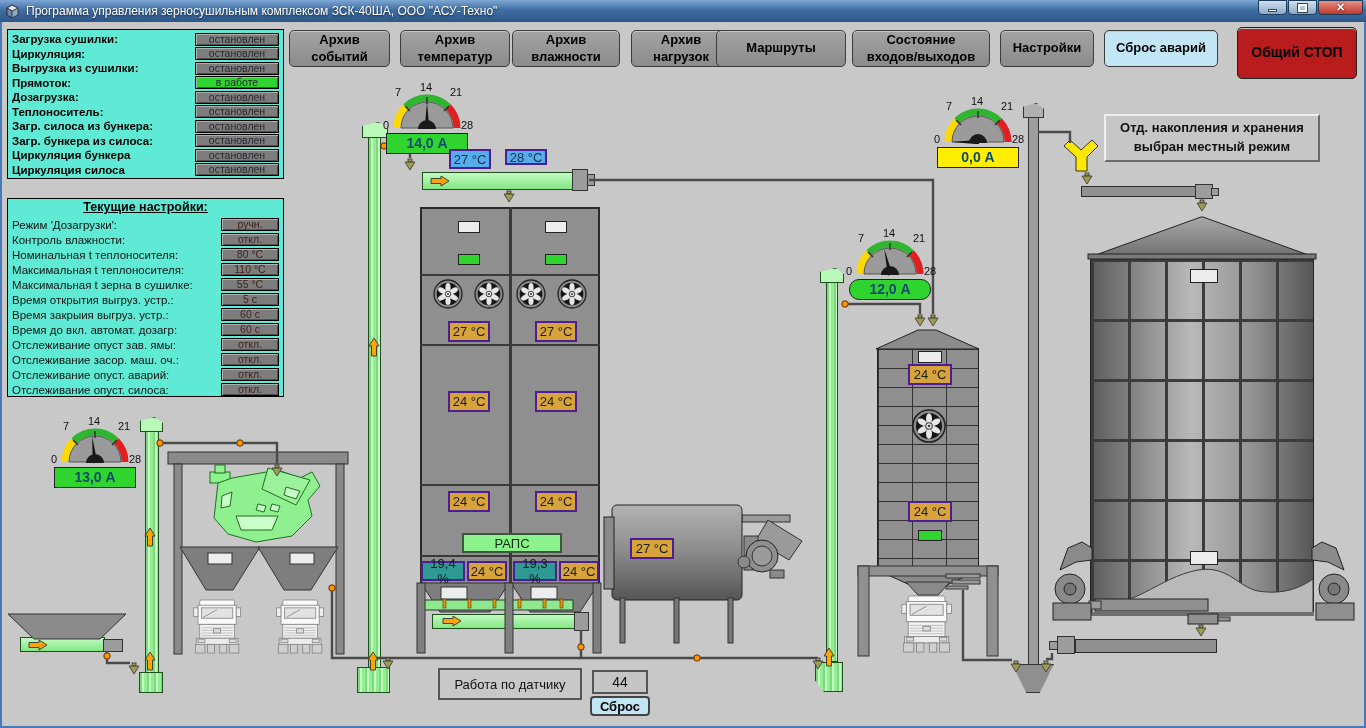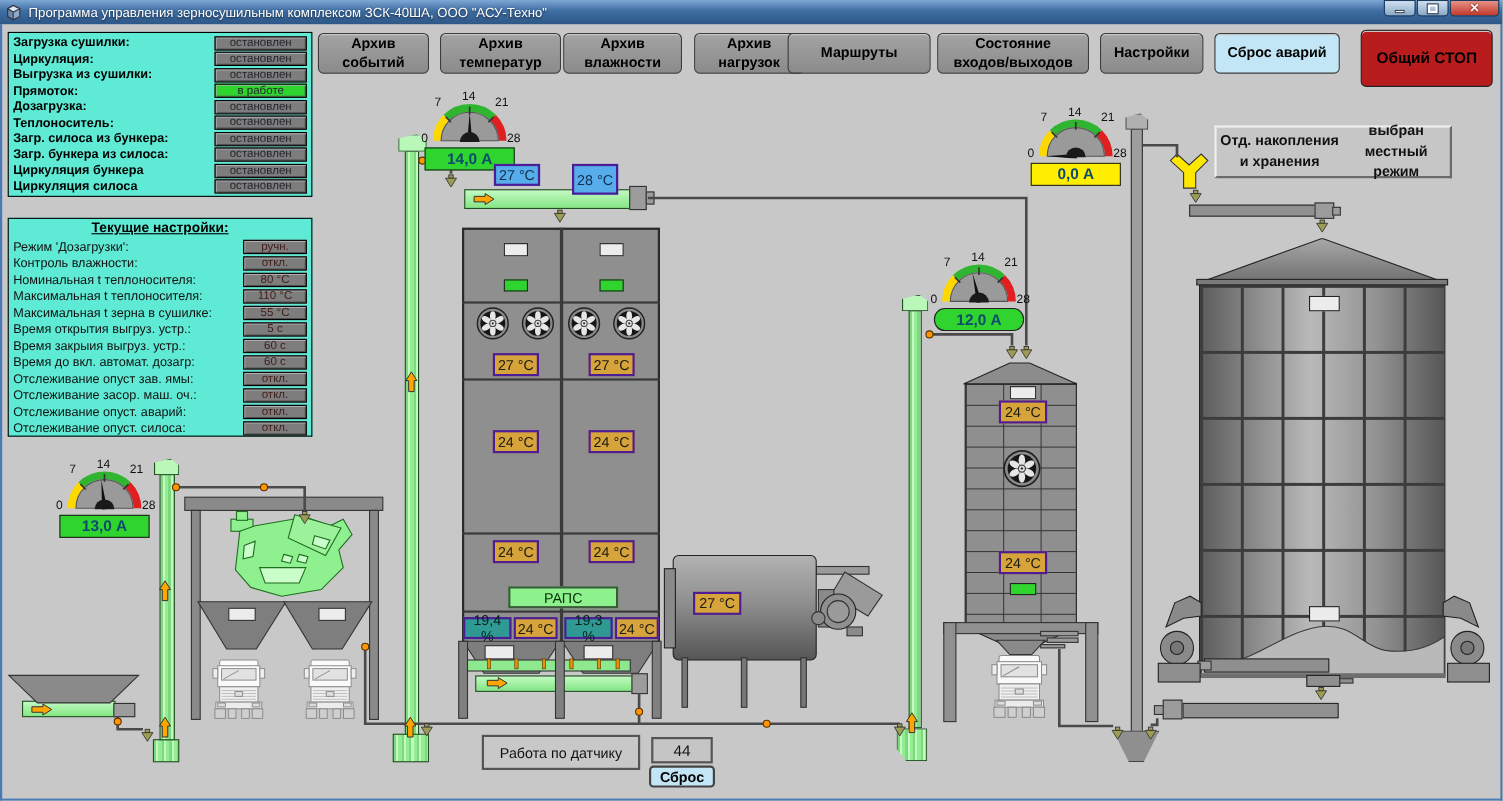--- a/index.html
+++ b/index.html
@@ -44,21 +44,21 @@
   .ind{position:absolute;z-index:8;border:1px solid #222}
   .iw{background:#ececec}.ig{background:#2fd42f}
   
   .eq{position:absolute;z-index:2}
   .elev{background:repeating-linear-gradient(90deg,#7ed87e 0 2px,#c2fac2 2px 4px,#93ee93 4px 7px);border:1px solid #1f4f1f}
   .conv{background:linear-gradient(#c2fac2,#84e684);border:1px solid #1f4f1f}
   .gconv{background:#909090;border:1px solid #2a2a2a}
   .cap{background:#9c9c9c;border:1px solid #333}
   .dline{background:#3a3a3a}
   
-  #msgBox{left:1104px;top:114px;width:216px;height:48px;background:#c6c6c6;border:2px solid;border-color:#efefef #6a6a6a #6a6a6a #efefef;z-index:7;display:flex;align-items:center;justify-content:center;font-size:13px;font-weight:bold;color:#111;text-align:center;line-height:1.45}
+  #msgBox{left:1104px;top:114px;width:216px;height:48px;background:#c6c6c6;border:2px solid;border-color:#efefef #6a6a6a #6a6a6a #efefef;z-index:7;display:flex;flex-direction:column;align-items:center;justify-content:center;font-size:13px;font-weight:bold;color:#111;text-align:center;line-height:1.45}
   #workBox{left:438px;top:668px;width:144px;height:32px;border:2px solid #555;background:#c8c8c8;z-index:7;display:flex;align-items:center;justify-content:center;font-size:13px;color:#111}
   #valBox{left:592px;top:670px;width:56px;height:24px;border:2px solid #555;background:#c5c5c5;z-index:7;display:flex;align-items:center;justify-content:center;font-size:14px;color:#111}
   #btnSbros{left:590px;top:696px;width:60px;height:20px;border:2px solid #444;border-radius:4px;background:#c2e6f5;z-index:7;display:flex;align-items:center;justify-content:center;font-size:13px;font-weight:bold;color:#000000;cursor:pointer}
   .frame{background:#4a7ab5;z-index:15}
 </style>
 </head>
 <body>
 
 <div id="screen">
 
@@ -509,21 +509,21 @@
       <text x="41" y="9">14</text>
         <text x="71" y="14">21</text>
       <text x="82" y="47">28</text>
       <polygon points="45.7,47 50.3,47 48,20" fill="#111" transform="rotate(-6.428571428571431 48 46)"></polygon>
       <path d="M39,47 A9,9 0 0 1 57,47 Z" fill="#1a1a1a"></path>
     </svg>
     <div class="gval" style="background: rgb(47, 212, 47);">13,0 А</div>
   </div>
 
   <div class="bx tbb" style="left:449px;top:149px;width:42px;height:20px">27 °C</div>
-  <div class="bx tbb" style="left:520px;top:149px;width:42px;height:28px">28 °C</div>
+  <div class="bx tbb" style="left:505px;top:149px;width:42px;height:16px">28 °C</div>
   <div class="ind iw" style="left:458px;top:221px;width:22px;height:12px"></div>
   <div class="ind iw" style="left:545px;top:221px;width:22px;height:12px"></div>
   <div class="ind ig" style="left:458px;top:254px;width:22px;height:11px"></div>
   <div class="ind ig" style="left:545px;top:254px;width:22px;height:11px"></div>
   <div class="bx tbo" style="left:448px;top:321px;width:42px;height:21px">27 °C</div>
   <div class="bx tbo" style="left:535px;top:321px;width:42px;height:21px">27 °C</div>
   <div class="bx tbo" style="left:448px;top:391px;width:42px;height:21px">24 °C</div>
   <div class="bx tbo" style="left:535px;top:391px;width:42px;height:21px">24 °C</div>
   <div class="bx tbo" style="left:448px;top:491px;width:42px;height:21px">24 °C</div>
   <div class="bx tbo" style="left:535px;top:491px;width:42px;height:21px">24 °C</div>

